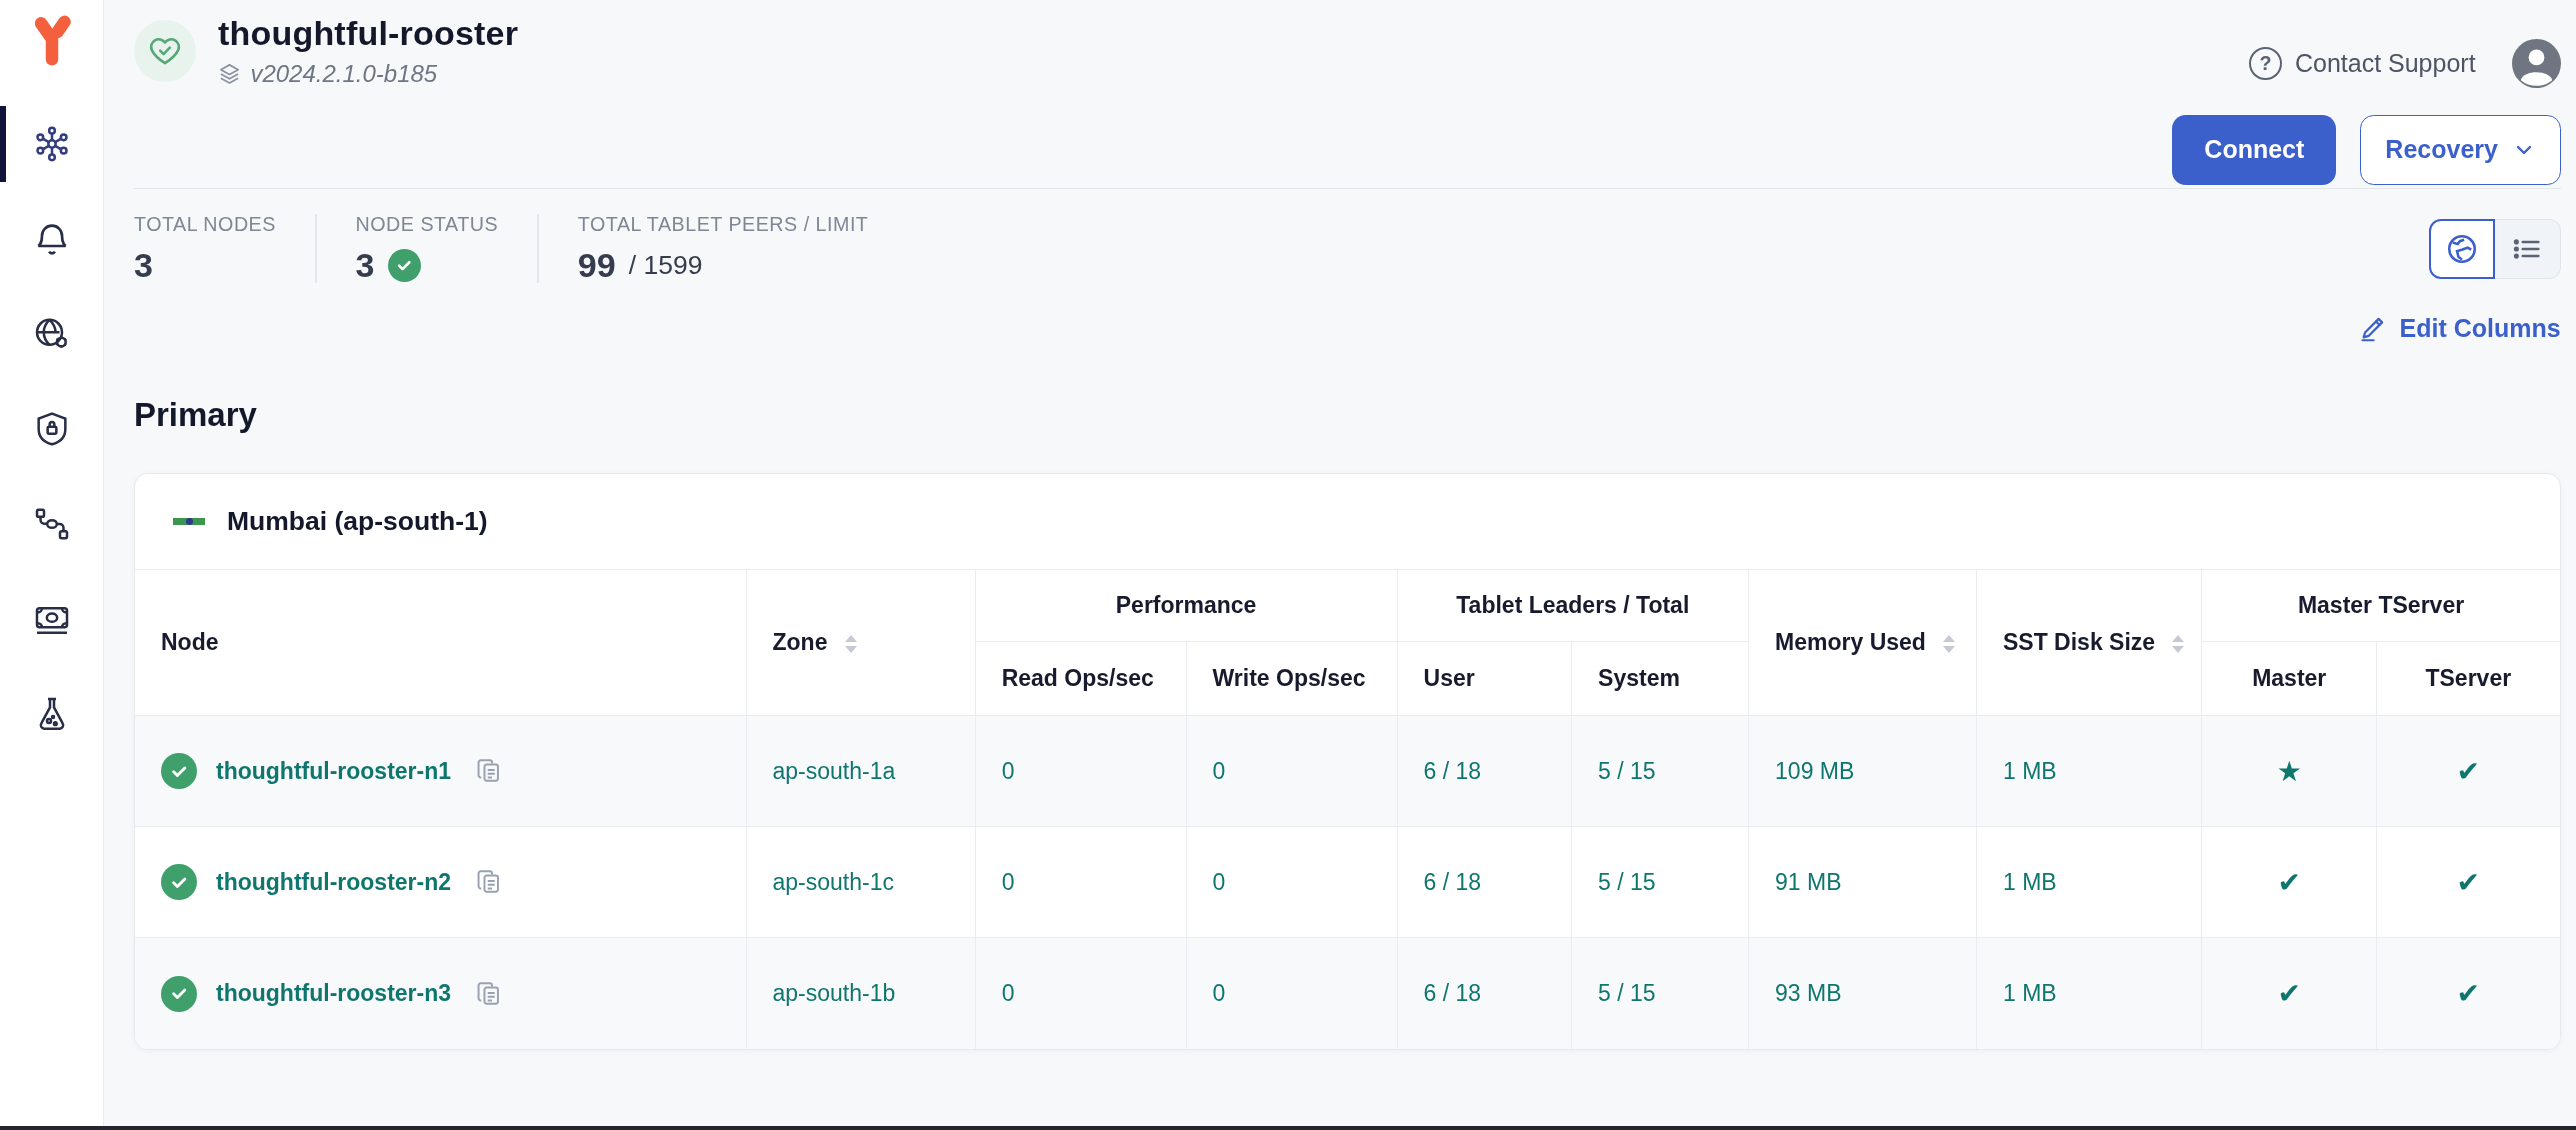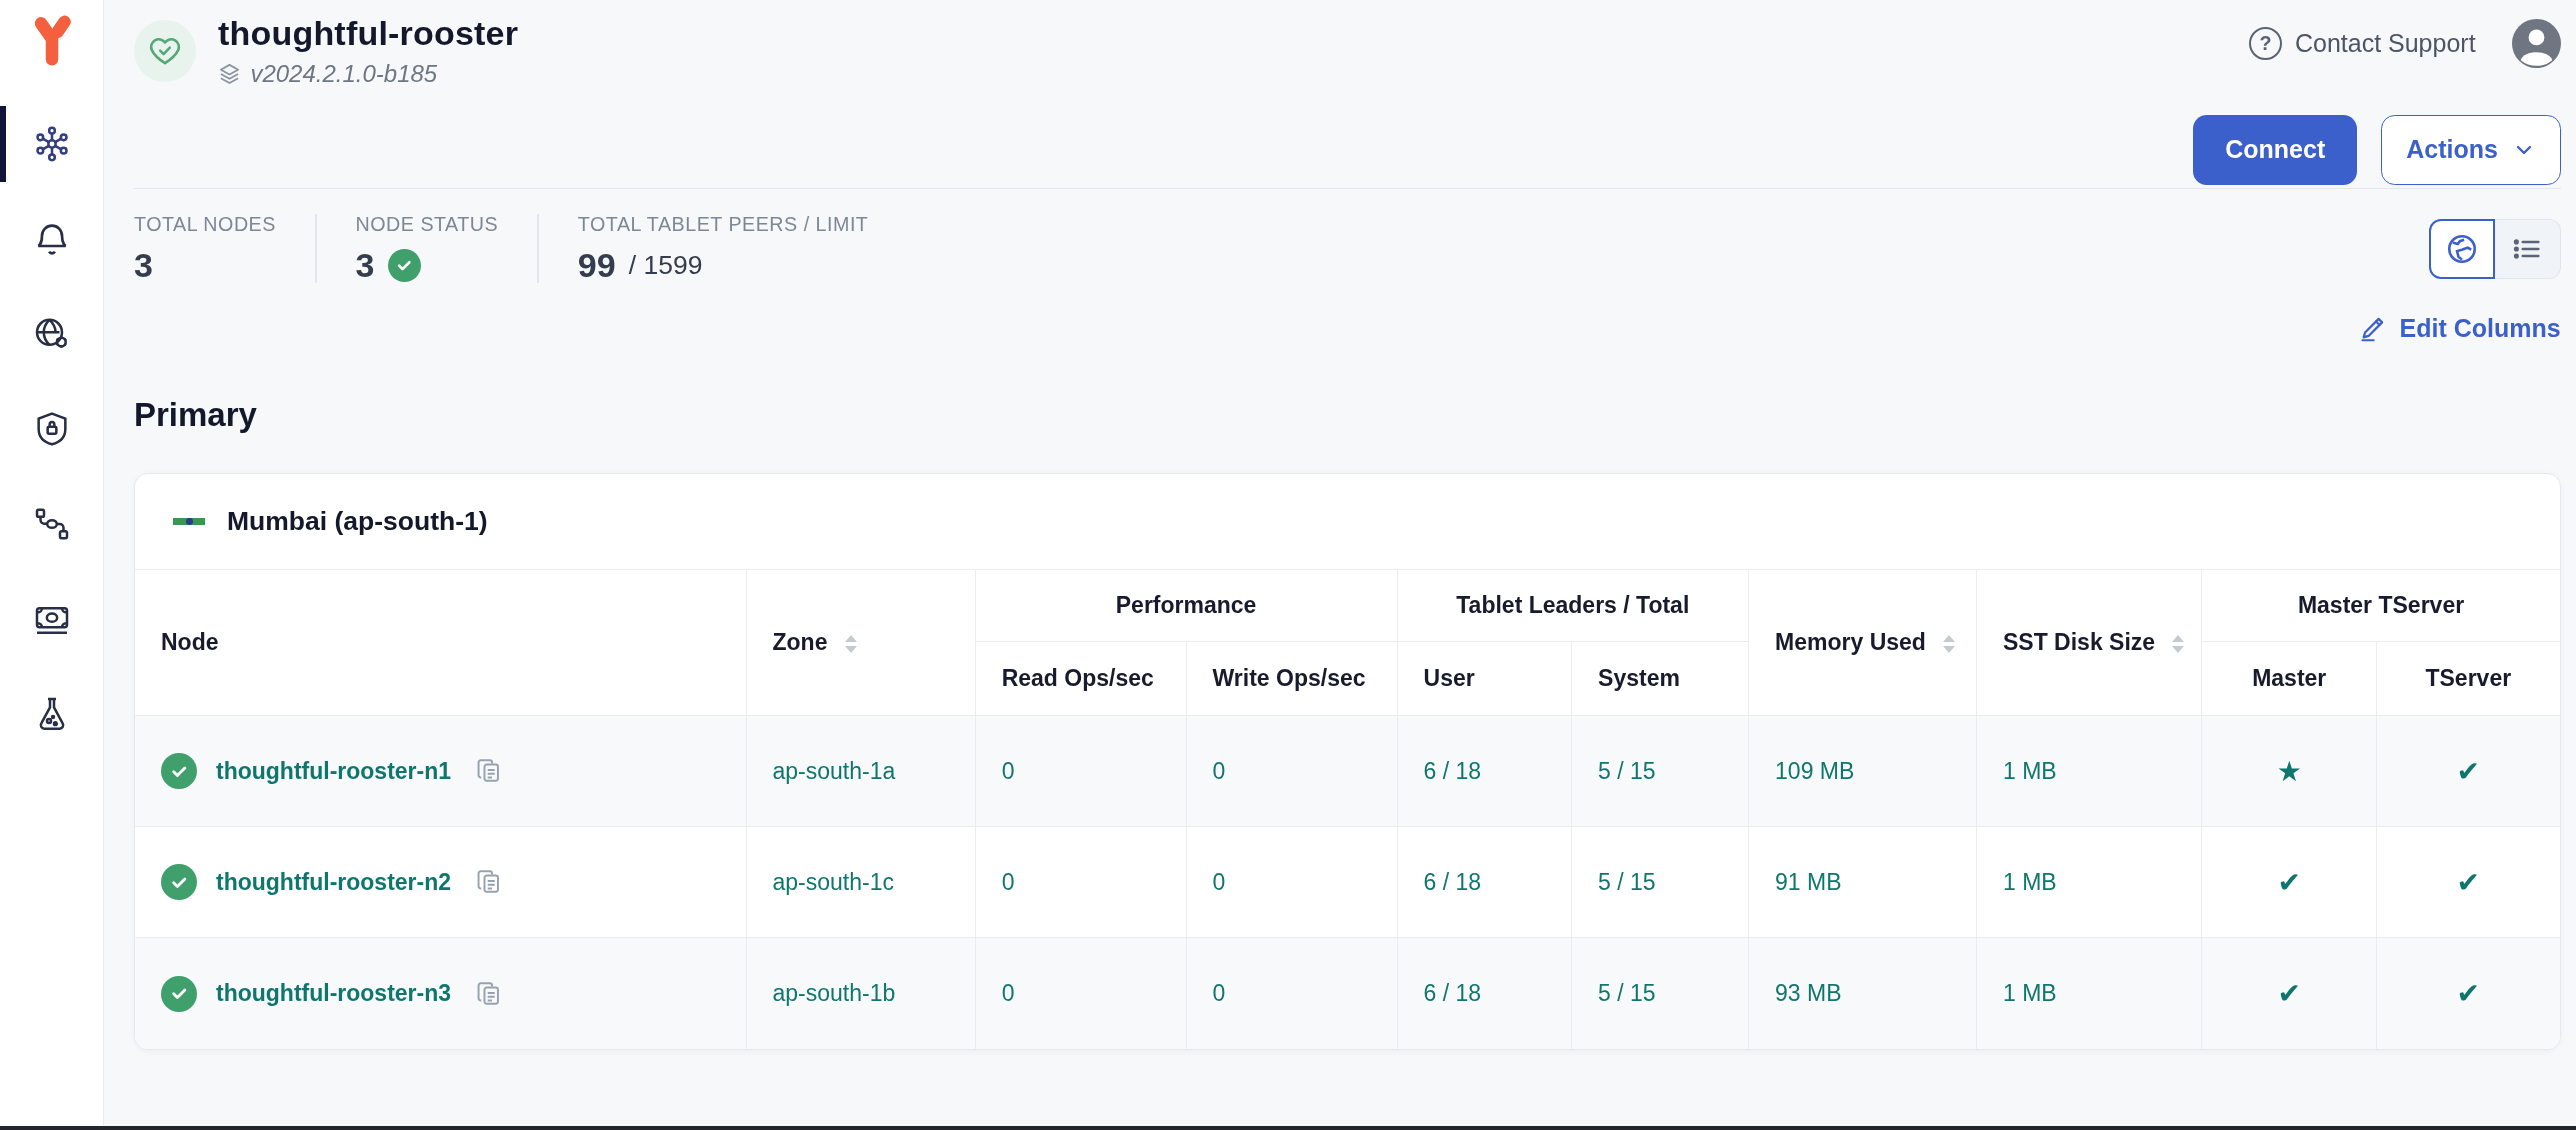--- a/index.html
+++ b/index.html
@@ -28,21 +28,21 @@
   .nav-item svg { width: 40px; height: 40px; }
   .nav-item.active { color: #333D7E; }
   .nav-item.active::before {
     content: ""; position: absolute; left: 0; top: -10.3px; bottom: -10.3px;
     width: 6px; background: #12143B;
   }
 
   
   .main { flex: 1; padding: 13.7px 15.4px 0 30px; position: relative; }
 
-  .top-header { display: flex; justify-content: space-between; align-items: flex-start; }
+  .top-header { display: flex; justify-content: space-between; align-items: flex-end; }
   .cluster-id { display: flex; align-items: center; gap: 22px; }
   .health-badge {
     width: 62px; height: 62px; border-radius: 50%; background: #E9F3EE;
     display: flex; align-items: center; justify-content: center;
   }
   .health-badge svg { width: 34px; height: 34px; }
   .cluster-name { font-size: 34px; font-weight: 700; color: #14182B; letter-spacing: 0.2px; }
   .version-row { display: flex; align-items: center; gap: 9.4px; margin-top: 6.9px; color: #6E7683; }
   .version-row svg { width: 23px; height: 23px; }
   .version-text { font-size: 24px; font-style: italic; }
@@ -277,21 +277,21 @@
             <path d="M10 47c3.5-12 32.5-12 36 0a28 28 0 0 1-36 0z" fill="#FFFFFF"></path>
           </svg>
         </div>
       </div>
     </header>
 
     <div class="tabbar">
       <div class="tab-buttons">
         <button class="btn btn-primary">Connect</button>
         <button class="btn btn-outline">
-          <span>Actions</span>
+          <span>Recovery</span>
           <svg viewBox="0 0 24 24" fill="none" stroke="#3B5FCB" stroke-width="2.4" stroke-linecap="round" stroke-linejoin="round">
             <polyline points="6 9 12 15 18 9"></polyline>
           </svg>
         </button>
       </div>
     </div>
 
     <div class="stats-row">
       <div class="stat">
         <div class="stat-label">TOTAL NODES</div>

